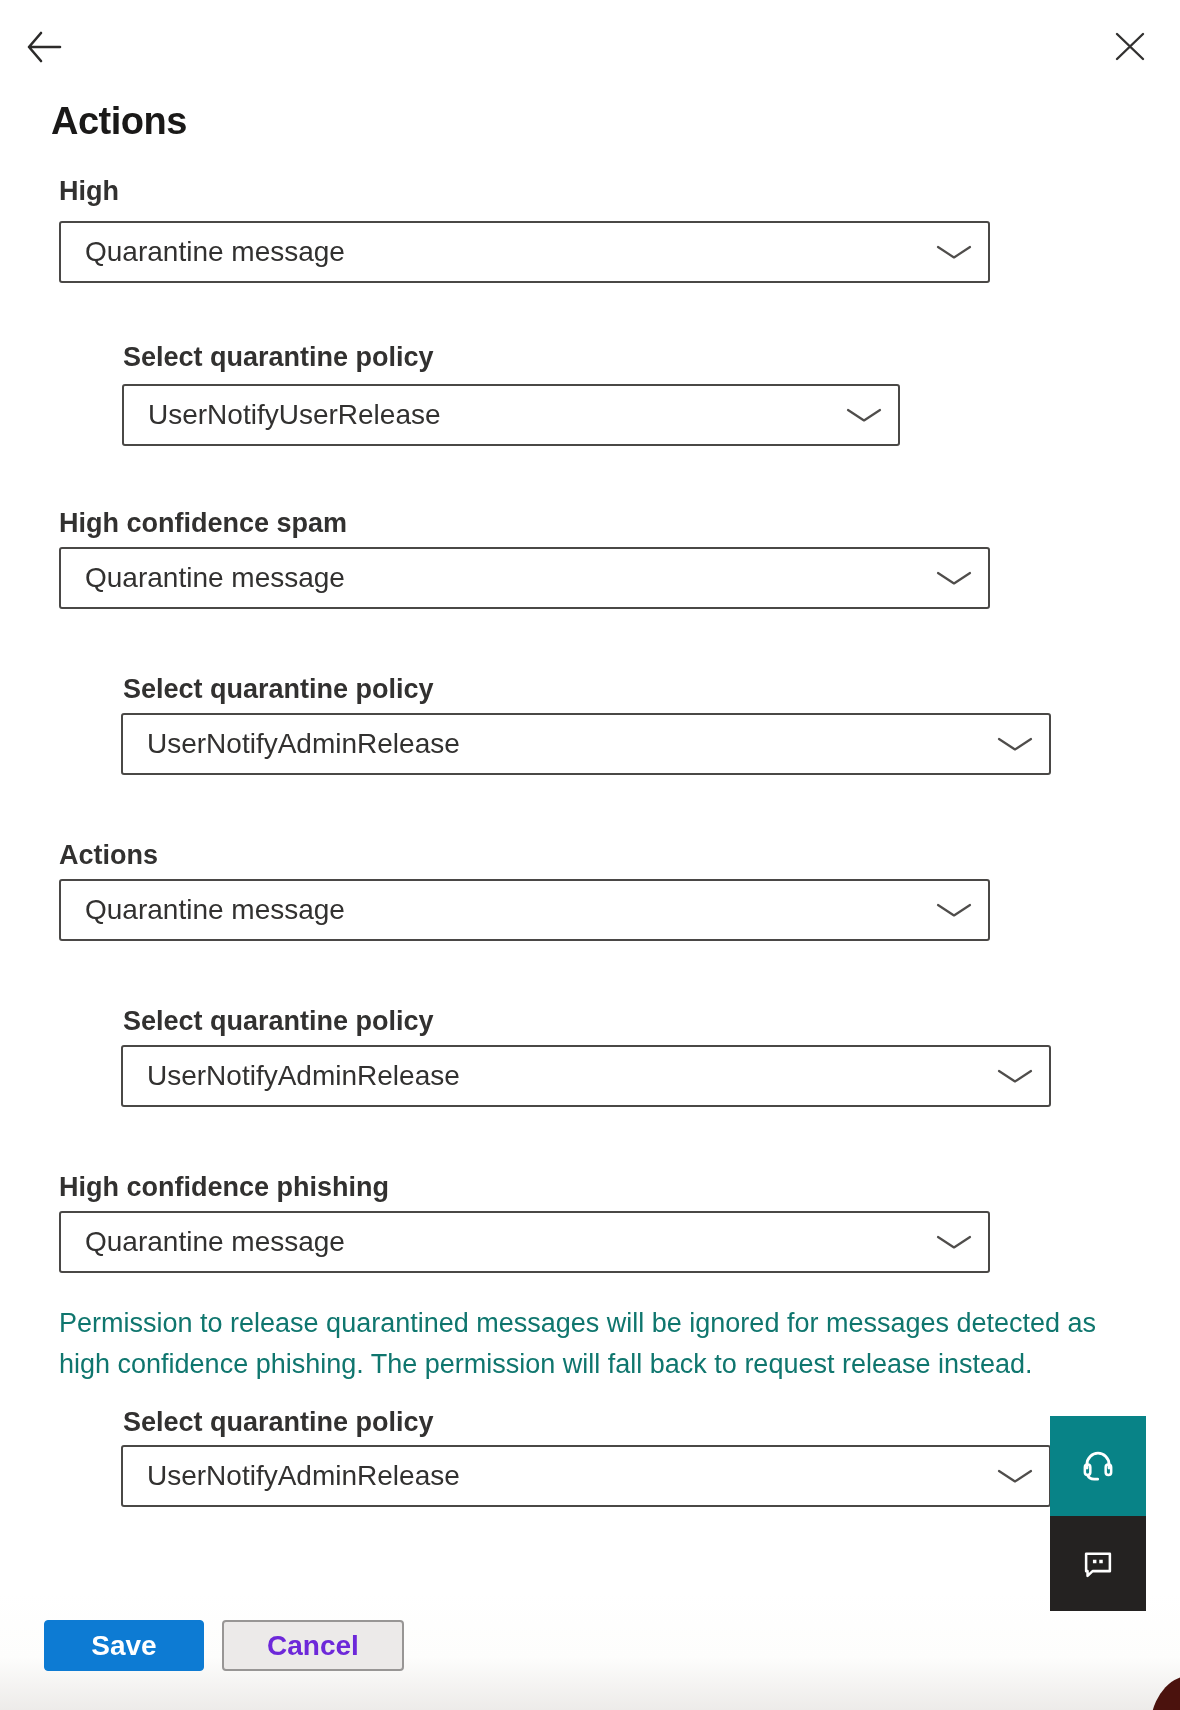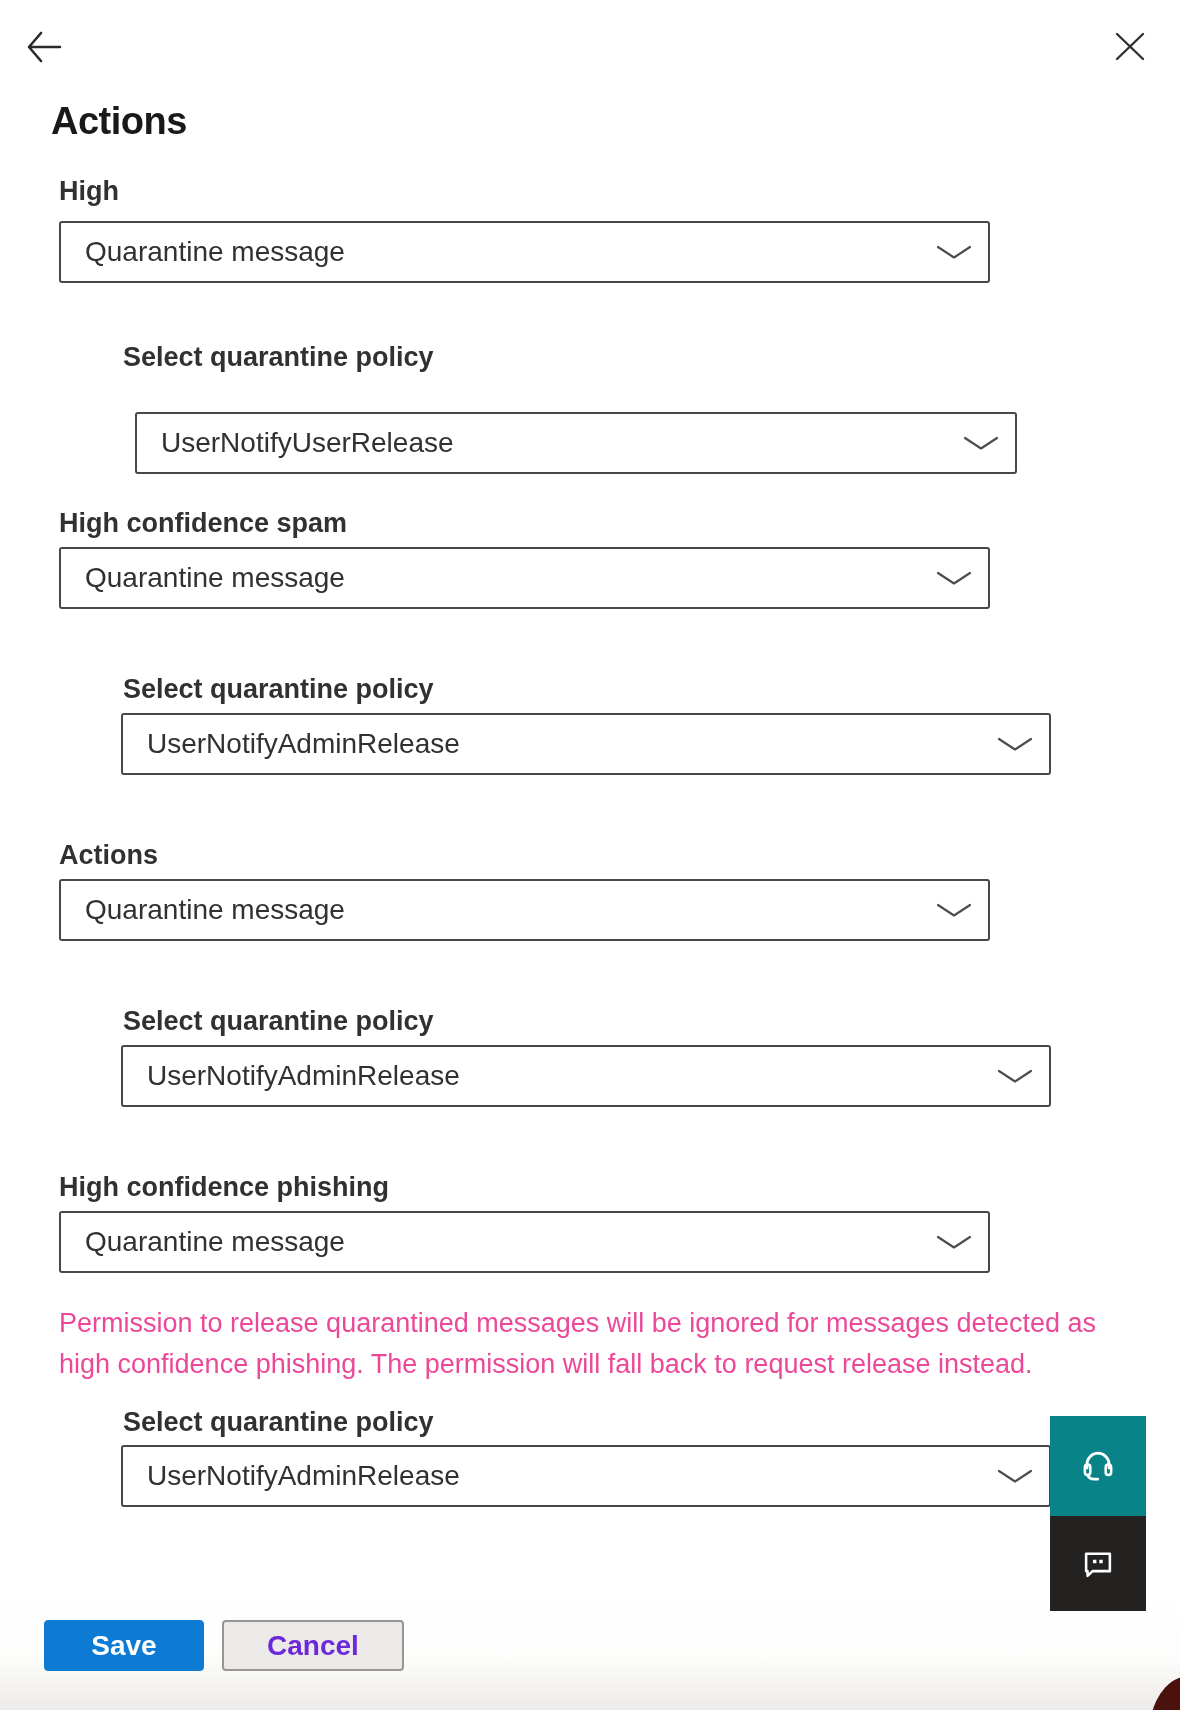--- a/index.html
+++ b/index.html
@@ -10,21 +10,21 @@
   .icon-btn{position:absolute;background:transparent;border:none;padding:0;cursor:pointer;line-height:0;}
   .page-title{position:absolute;left:51px;top:100px;font-size:38px;font-weight:700;color:#1a1918;letter-spacing:-0.5px;}
   .lbl{position:absolute;font-size:27px;font-weight:600;color:#323130;white-space:nowrap;}
   .dd{
     position:absolute;height:62px;box-sizing:border-box;background:#fff;
     border:2px solid #4a4846;border-radius:3px;display:flex;align-items:center;
     padding:0 60px 0 24px;cursor:pointer;
   }
   .dd-val{font-size:28px;font-weight:400;color:#323130;white-space:nowrap;overflow:hidden;}
   .chev{position:absolute;right:16px;top:50%;transform:translateY(-50%);}
-  .note{position:absolute;left:59px;top:1303px;font-size:27px;font-weight:400;color:#ec4899;line-height:41px;}
+  .note{position:absolute;left:59px;top:1303px;font-size:27px;font-weight:400;color:#0f766e;line-height:41px;}
   .note div{white-space:nowrap;}
   .footer{
     position:absolute;left:0;top:1593px;width:1180px;height:117px;z-index:5;
     background:linear-gradient(180deg,#ffffff 0%,#fdfdfc 55%,#edebe9 100%);
   }
   .btn{
     position:absolute;top:27px;height:51px;box-sizing:border-box;border-radius:4px;
     font-family:inherit;font-size:28px;font-weight:600;cursor:pointer;
     display:flex;align-items:center;justify-content:center;
   }
@@ -60,21 +60,21 @@
   <div class="page-title">Actions</div>
 
   <div class="lbl" style="left:59px;top:176px;">High</div>
   <div class="dd" style="left:59px;top:221px;width:931px;">
     <span class="dd-val">Quarantine message</span>
     <svg class="chev" width="36" height="16" viewBox="0 0 36 16">
       <path d="M2 3 L18 13.5 L34 3" fill="none" stroke="#4f4d4b" stroke-width="2.2" stroke-linecap="round" stroke-linejoin="round"></path>
     </svg>
   </div>
   <div class="lbl" style="left:123px;top:342px;">Select quarantine policy</div>
-  <div class="dd" style="left:135px;top:384px;width:882px;margin-top:28px;">
+  <div class="dd" style="left:122px;top:384px;width:778px;">
     <span class="dd-val">UserNotifyUserRelease</span>
     <svg class="chev" width="36" height="16" viewBox="0 0 36 16">
       <path d="M2 3 L18 13.5 L34 3" fill="none" stroke="#4f4d4b" stroke-width="2.2" stroke-linecap="round" stroke-linejoin="round"></path>
     </svg>
   </div>
 
   <div class="lbl" style="left:59px;top:508px;">High confidence spam</div>
   <div class="dd" style="left:59px;top:547px;width:931px;">
     <span class="dd-val">Quarantine message</span>
     <svg class="chev" width="36" height="16" viewBox="0 0 36 16">

